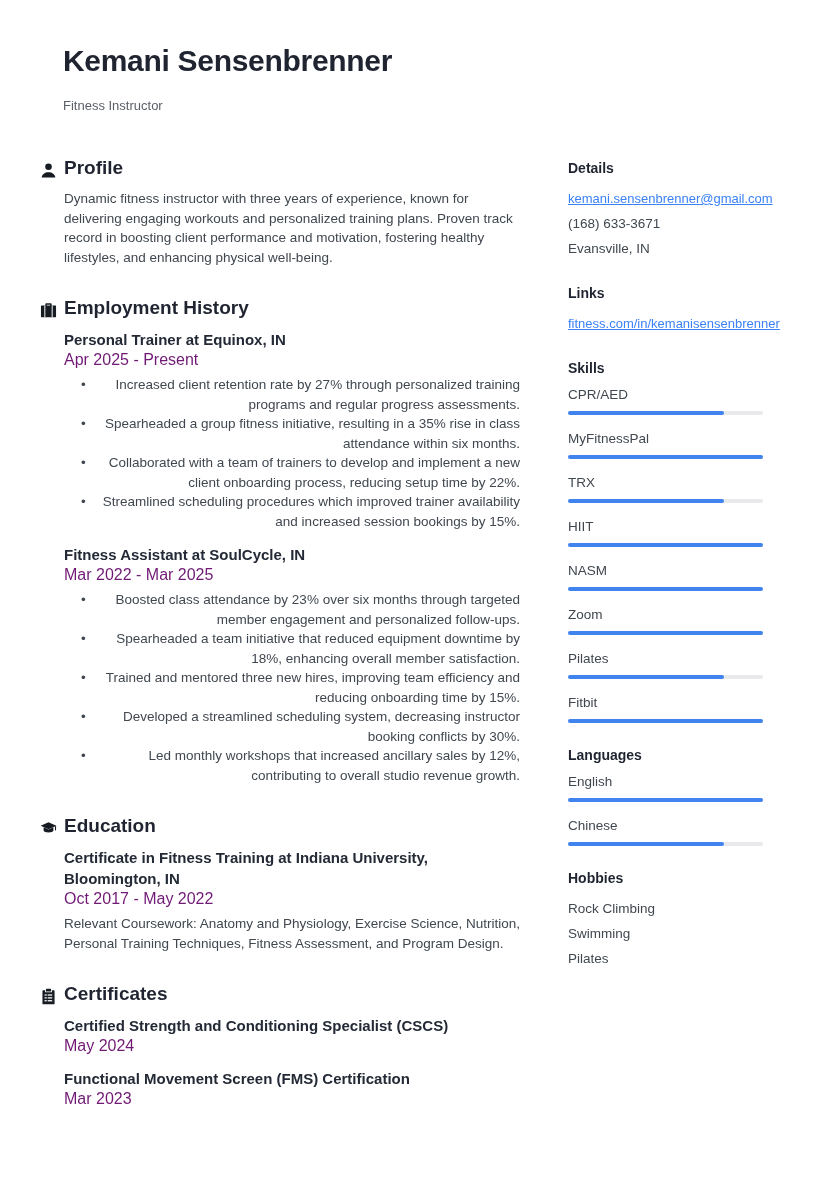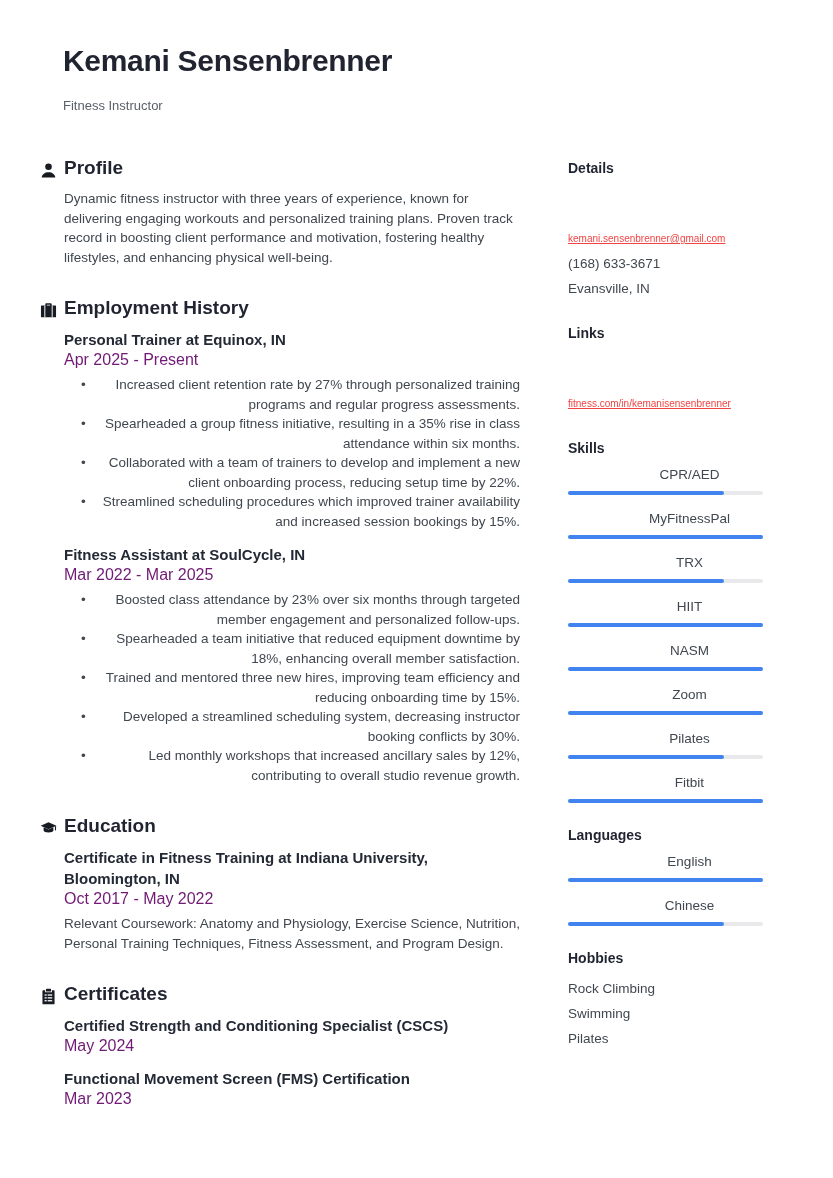--- a/index.html
+++ b/index.html
@@ -48,24 +48,24 @@
   }
   ul.bullets li::before {
     content:"•"; position:absolute; left:0; top:0;
     color:#40474f; font-size:13.5px;
   }
 
   
   .side-section { margin-bottom:24px; }
   .side-heading { font-size:14px; font-weight:bold; color:#1f2430; margin-bottom:10px; }
   .detail-line { font-size:13.5px; line-height:25px; color:#40474f; }
-  a.link, .link { color:#ef4444; text-decoration:underline; cursor:pointer; font-size:10px; line-height:25px; display:inline-block;margin-top:40px; }
+  a.link, .link { color:#3b82f6; text-decoration:underline; cursor:pointer; font-size:13px; line-height:25px; display:inline-block; }
 
   .skill { margin-bottom:15px; }
-  .skill-name { font-size:13.5px; color:#40474f; line-height:18px; margin-bottom:7px;text-align:center; }
+  .skill-name { font-size:13.5px; color:#40474f; line-height:18px; margin-bottom:7px; }
   .bar-track { width:195px; height:4px; background:#e9e9eb; border-radius:2px; }
   .bar-fill { height:4px; background:#4184f0; border-radius:2px; }
 
   .hobby-line { font-size:13.5px; line-height:25px; color:#40474f; }
 </style>
 </head>
 <body>
 
 <div class="page">
 

